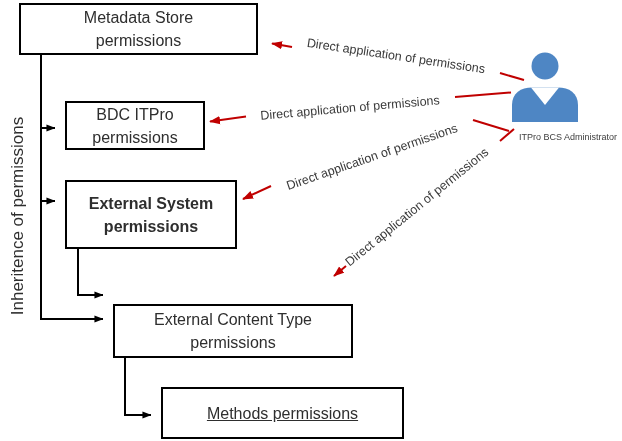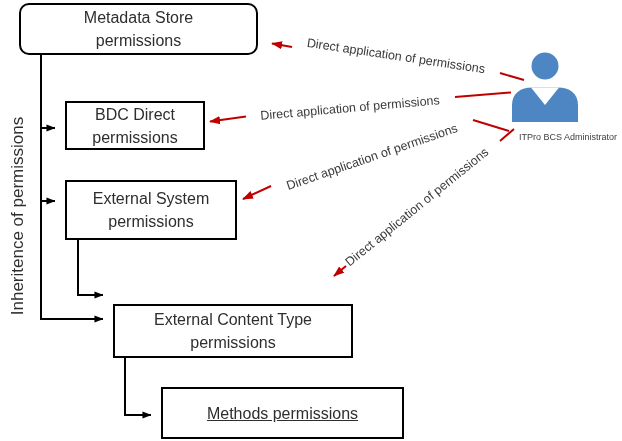--- a/index.html
+++ b/index.html
@@ -64,31 +64,31 @@
       <line x1="500" y1="141" x2="514" y2="129"></line>
     </g>
 
     <g>
       <circle cx="545" cy="66" r="13.5" fill="var(--person_blue,#4e86c4)"></circle>
       <path d="M512,122 L512,105 C512,93 521,87.5 532,87.5 L558,87.5 C569,87.5 578,93 578,105 L578,122 Z" fill="var(--person_blue,#4e86c4)"></path>
       <path d="M531,87.5 L545,105 L559,87.5 Z" fill="#ffffff"></path>
     </g>
   </svg>
 
-  <div class="node" style="left:19px;top:3px;width:239px;height:52px;border-radius:10px;">
+  <div class="node" style="left:19px;top:3px;width:239px;height:52px;">
     <div>Metadata Store</div>
     <div>permissions</div>
   </div>
 
   <div class="node" style="left:65px;top:101px;width:140px;height:49px;">
-    <div>BDC Direct</div>
+    <div>BDC ITPro</div>
     <div>permissions</div>
   </div>
 
-  <div class="node" style="left:65px;top:180px;width:172px;height:60px;">
+  <div class="node" style="left:65px;top:180px;width:172px;height:69px;font-weight:bold;">
     <div>External System</div>
     <div>permissions</div>
   </div>
 
   <div class="node" style="left:113px;top:287px;width:240px;height:54px;margin-top:17px;">
     <div>External Content Type</div>
     <div>permissions</div>
   </div>
 
   <div class="node" style="left:161px;top:387px;width:243px;height:52px;text-decoration:underline;">

